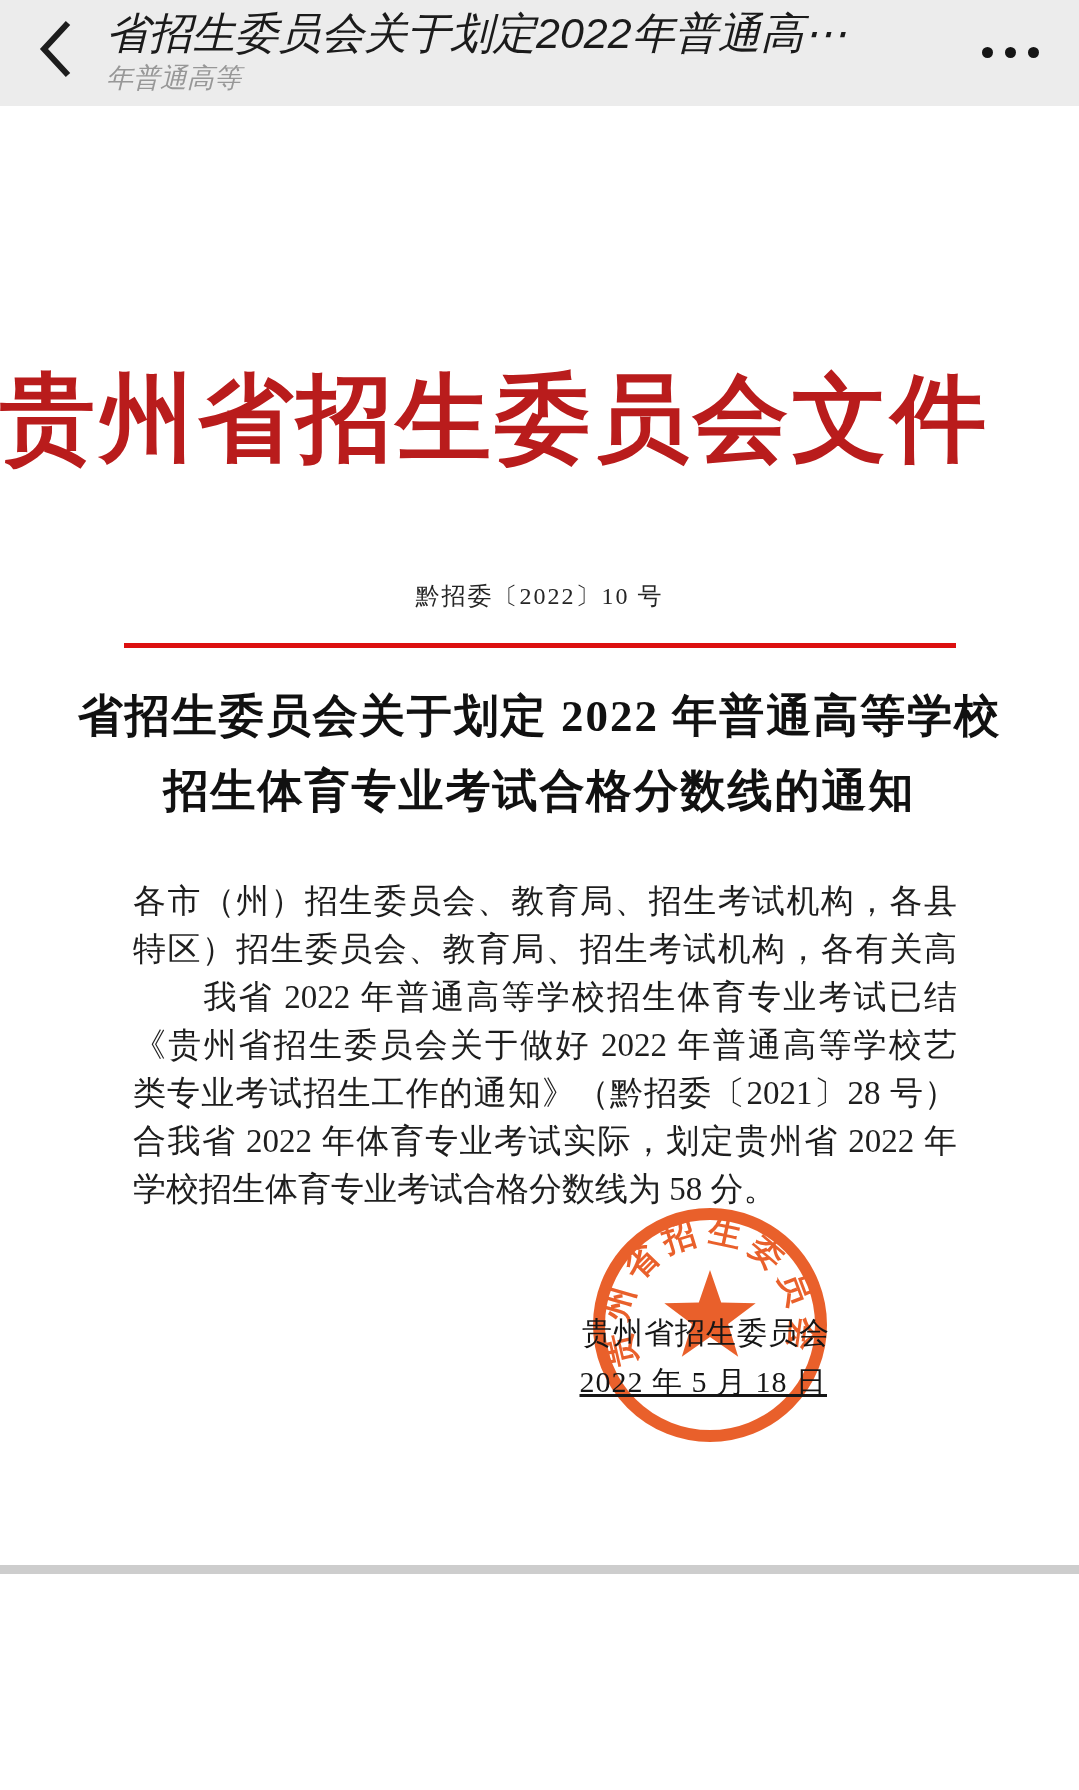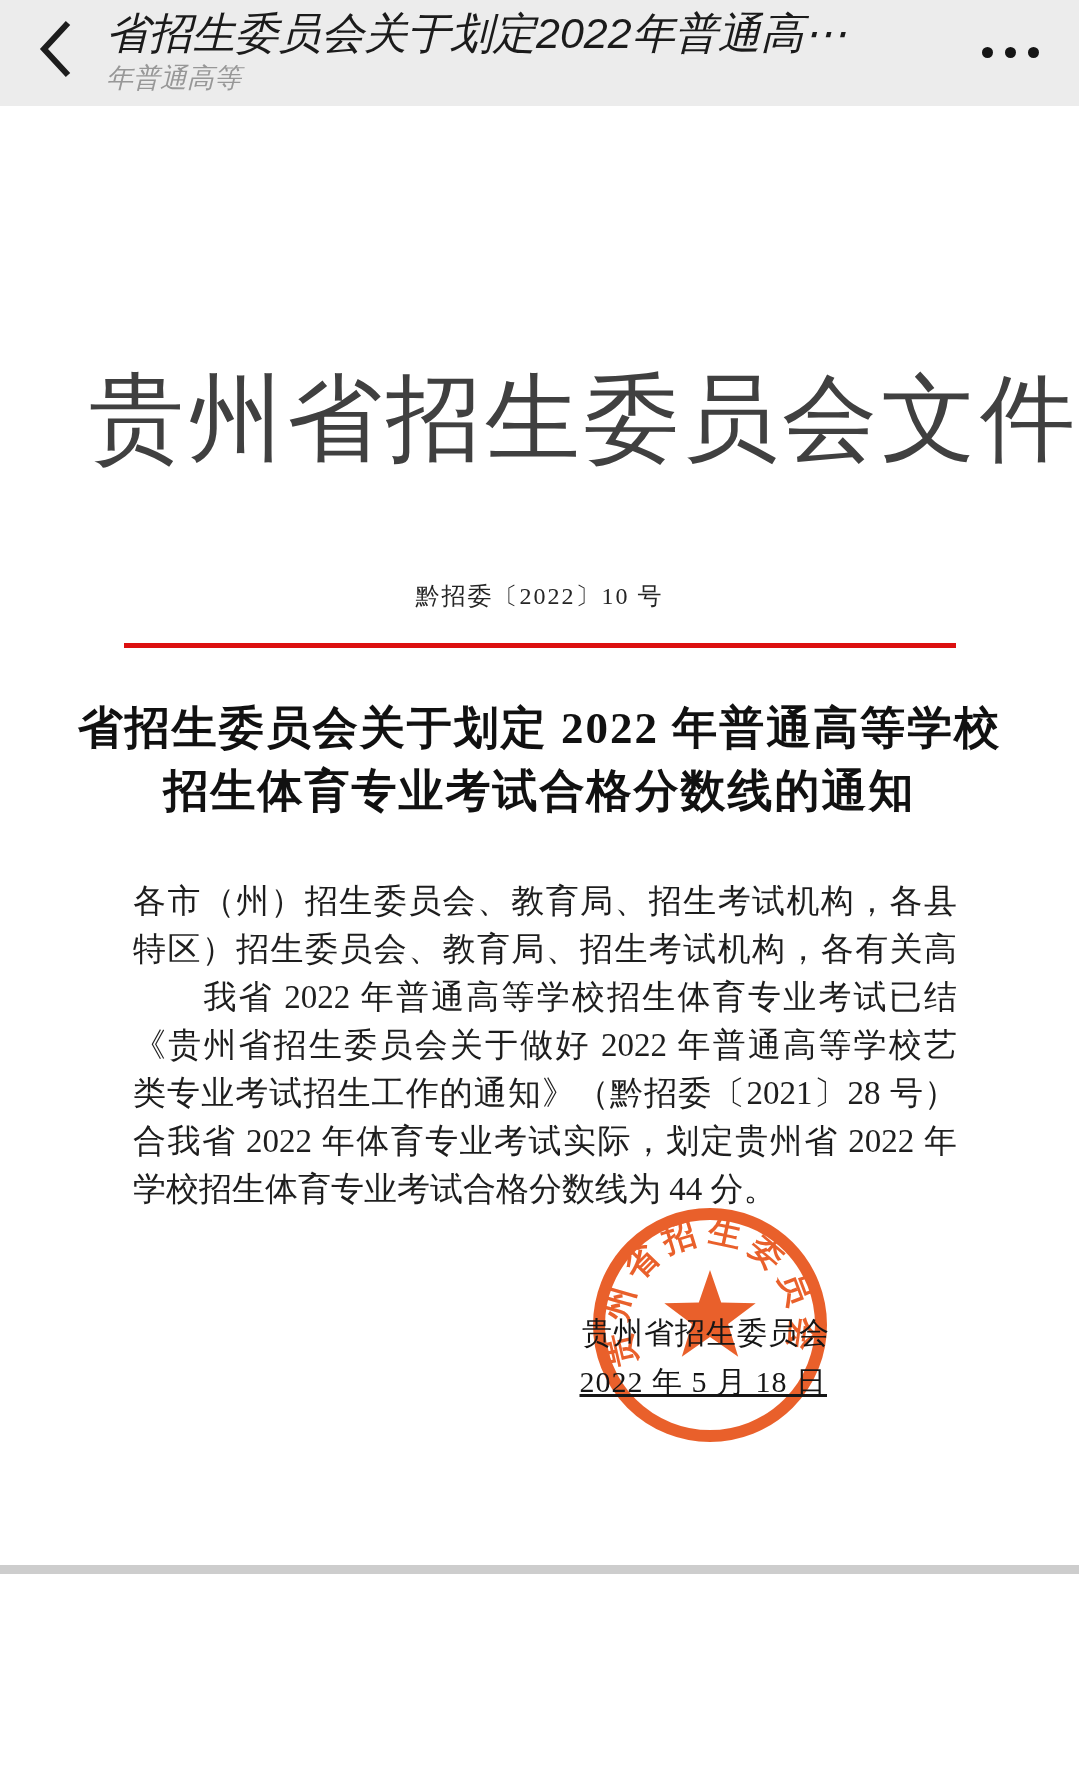--- a/index.html
+++ b/index.html
@@ -44,42 +44,42 @@
 
   
   .page1{
     position:absolute;top:113px;left:0;
     width:1079px;height:1452px;background:#ffffff;
     font-family:"Liberation Serif","DejaVu Serif",serif;
     color:#1f1f1f;
   }
   .org-header{
     position:absolute;top:243px;left:0;right:0;
-    text-align:right;
-    font-size:95px;font-weight:normal;
+    text-align:left;
+    font-size:95px;font-weight:bold;
     letter-spacing:4px;
-    color:#404040;
+    color:#b91c1c;
     white-space:nowrap;
   }
   .doc-number{
     position:absolute;top:467px;left:0;right:0;
     text-align:center;
     font-size:24px;letter-spacing:2px;color:#252525;
   }
   .red-divider{
     position:absolute;top:530px;left:124px;
     width:832px;height:5px;background:#dc1010;
   }
   .notice-title{
     position:absolute;left:0;right:0;
     text-align:center;
     font-size:45px;font-weight:bold;color:#111111;
     letter-spacing:2px;white-space:nowrap;
   }
-  .notice-title.l1{top:585px;}
+  .notice-title.l1{top:573px;}
   .notice-title.l2{top:648px;}
   .doc-body{
     position:absolute;top:764px;left:133px;width:824px;
   }
   .body-line{
     font-size:33px;line-height:48px;height:48px;
     color:#1e1e1e;
     text-align:justify;text-align-last:justify;
     white-space:normal;overflow:hidden;
   }
@@ -148,21 +148,21 @@
     <div class="notice-title l1">省招生委员会关于划定 2022 年普通高等学校</div>
     <div class="notice-title l2">招生体育专业考试合格分数线的通知</div>
 
     <div class="doc-body">
       <div class="body-line">各市（州）招生委员会、教育局、招生考试机构，各县（市、区、</div>
       <div class="body-line">特区）招生委员会、教育局、招生考试机构，各有关高等学校：</div>
       <div class="body-line">　　我省 2022 年普通高等学校招生体育专业考试已结束。根据</div>
       <div class="body-line">《贵州省招生委员会关于做好 2022 年普通高等学校艺术、体育</div>
       <div class="body-line">类专业考试招生工作的通知》（黔招委〔2021〕28 号）精神，结</div>
       <div class="body-line">合我省 2022 年体育专业考试实际，划定贵州省 2022 年普通高等</div>
-      <div class="body-line last">学校招生体育专业考试合格分数线为 44 分。</div>
+      <div class="body-line last">学校招生体育专业考试合格分数线为 58 分。</div>
     </div>
 
     <div class="seal">
       <svg width="238" height="238" viewBox="0 0 238 238">
         <circle cx="119" cy="119" r="111" fill="none" stroke="#e8551c" stroke-width="12"></circle>
         <defs>
           <path id="sealArc" d="M 48 160 A 82 82 0 1 1 190 160" fill="none"></path>
         </defs>
         <text font-size="33" fill="#e8551c" letter-spacing="8" font-family="Liberation Serif, serif" font-weight="bold">
           <textPath href="#sealArc" startOffset="4">贵州省招生委员会</textPath>

